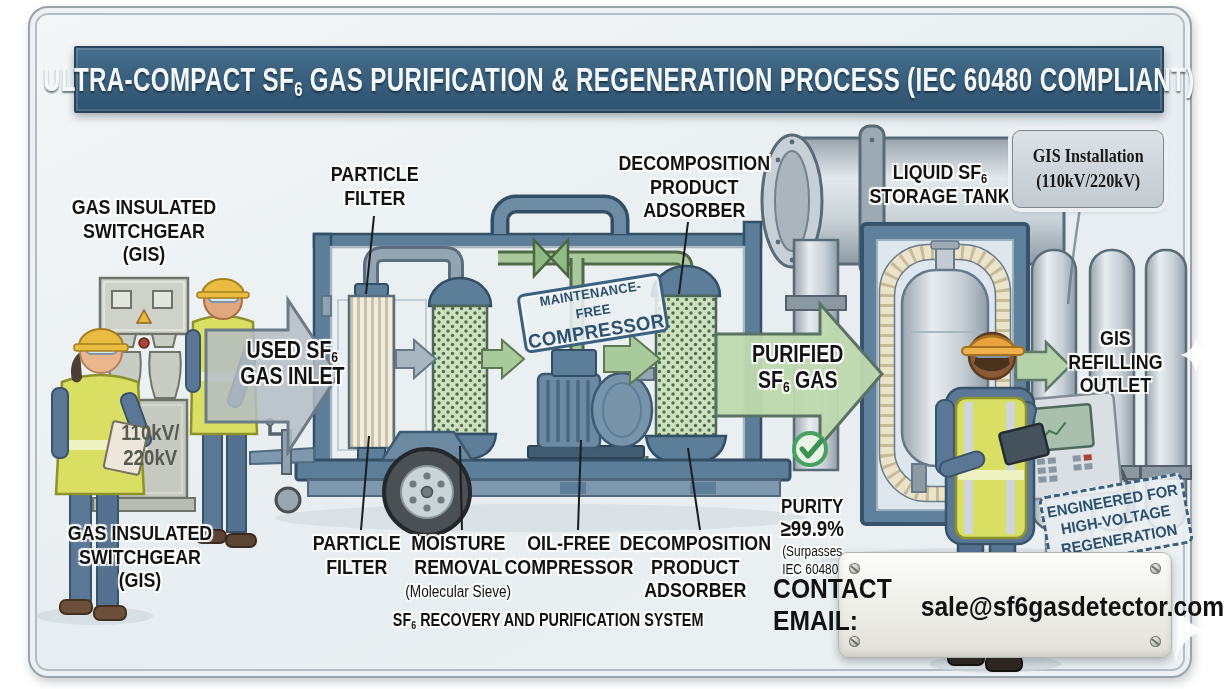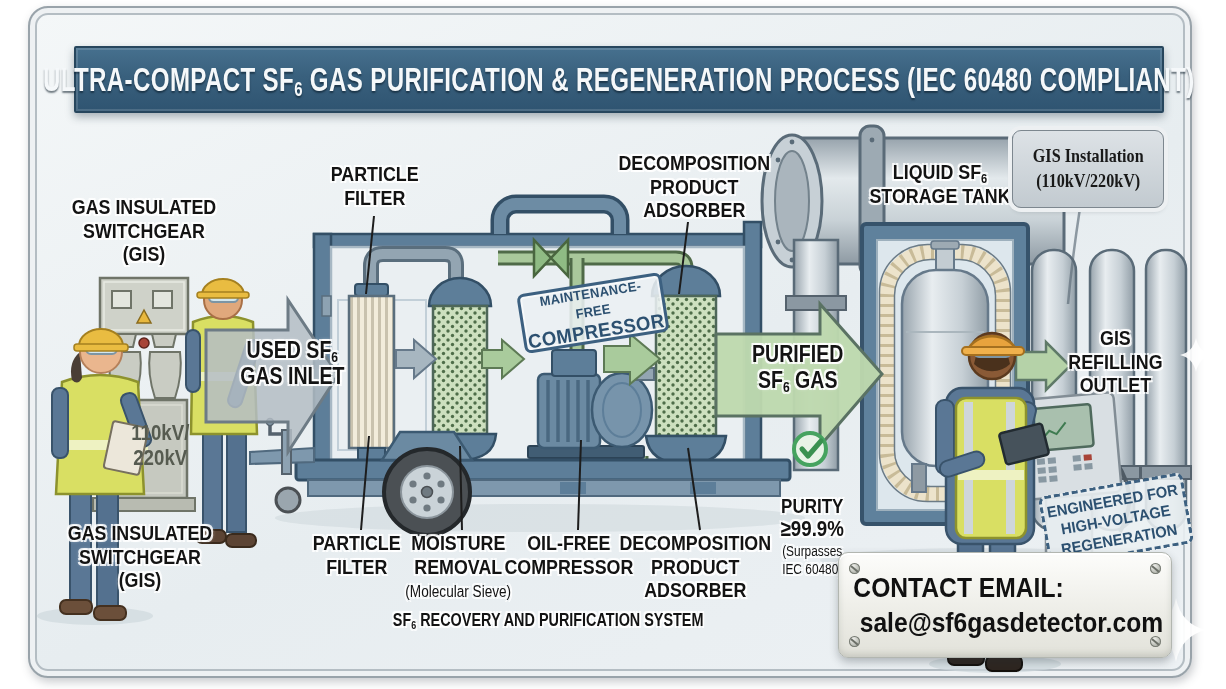--- a/index.html
+++ b/index.html
@@ -41,29 +41,29 @@
   .stamp-comp .s1{font-size:13.5px;font-weight:bold;letter-spacing:.3px;}
   .stamp-comp .s2{font-size:19.5px;font-weight:bold;letter-spacing:.4px;}
   .stamp-comp .cond{transform:scaleX(.95);text-shadow:none;}
   .stamp-eng{left:1043px;top:484px;width:140px;height:66px;transform:rotate(-10deg);
          border:3px dashed #3c6080;font-weight:bold;font-size:15.5px;line-height:1.25;}
   .stamp-eng .cond{transform:scaleX(.95);text-shadow:none;}
   .plate{position:absolute;left:838px;top:552px;width:332px;height:104px;z-index:6;border-radius:10px;
          background:linear-gradient(#fdfdfb,#ecece6 60%,#e2e2da);
          border:1px solid #b2b6b0;
          box-shadow:0 4px 8px rgba(40,50,55,.3), inset 0 2px 0 #fff, inset 0 -3px 6px rgba(120,125,115,.25);
-         display:flex;flex-direction:column;align-items:flex-start;justify-content:center;color:#111;}
+         display:flex;flex-direction:row;align-items:center;justify-content:center;color:#111;}
   .plate .c1{font-size:28px;font-weight:bold;display:inline-block;transform:scaleX(.88);}
   .plate .c2{font-size:28px;font-weight:bold;display:inline-block;transform:scaleX(.88);margin-top:3px;}
   .screw{position:absolute;width:11px;height:11px;border-radius:50%;
          background:radial-gradient(circle at 35% 30%,#f2f2ee,#b9bcb4 60%,#888c84);
          box-shadow:inset 0 0 0 1px #777b73;}
   .screw::after{content:"";position:absolute;left:1px;top:4.5px;width:9px;height:1.6px;
          background:#6c7068;transform:rotate(40deg);}
-  .rating{position:absolute;left:114px;top:420px;width:92px;z-index:5;text-align:center;
+  .rating{position:absolute;left:104px;top:420px;width:92px;z-index:5;text-align:center;
          font-size:22px;font-weight:bold;color:#565b50;line-height:1.15;white-space:pre-line;
          text-shadow:0 1px 0 rgba(255,255,255,.55);}
   .rating .cond{text-shadow:0 1px 0 rgba(255,255,255,.55);}
 </style>
 </head>
 <body>
 
 <div class="stage">
   <div class="card"></div>
 

